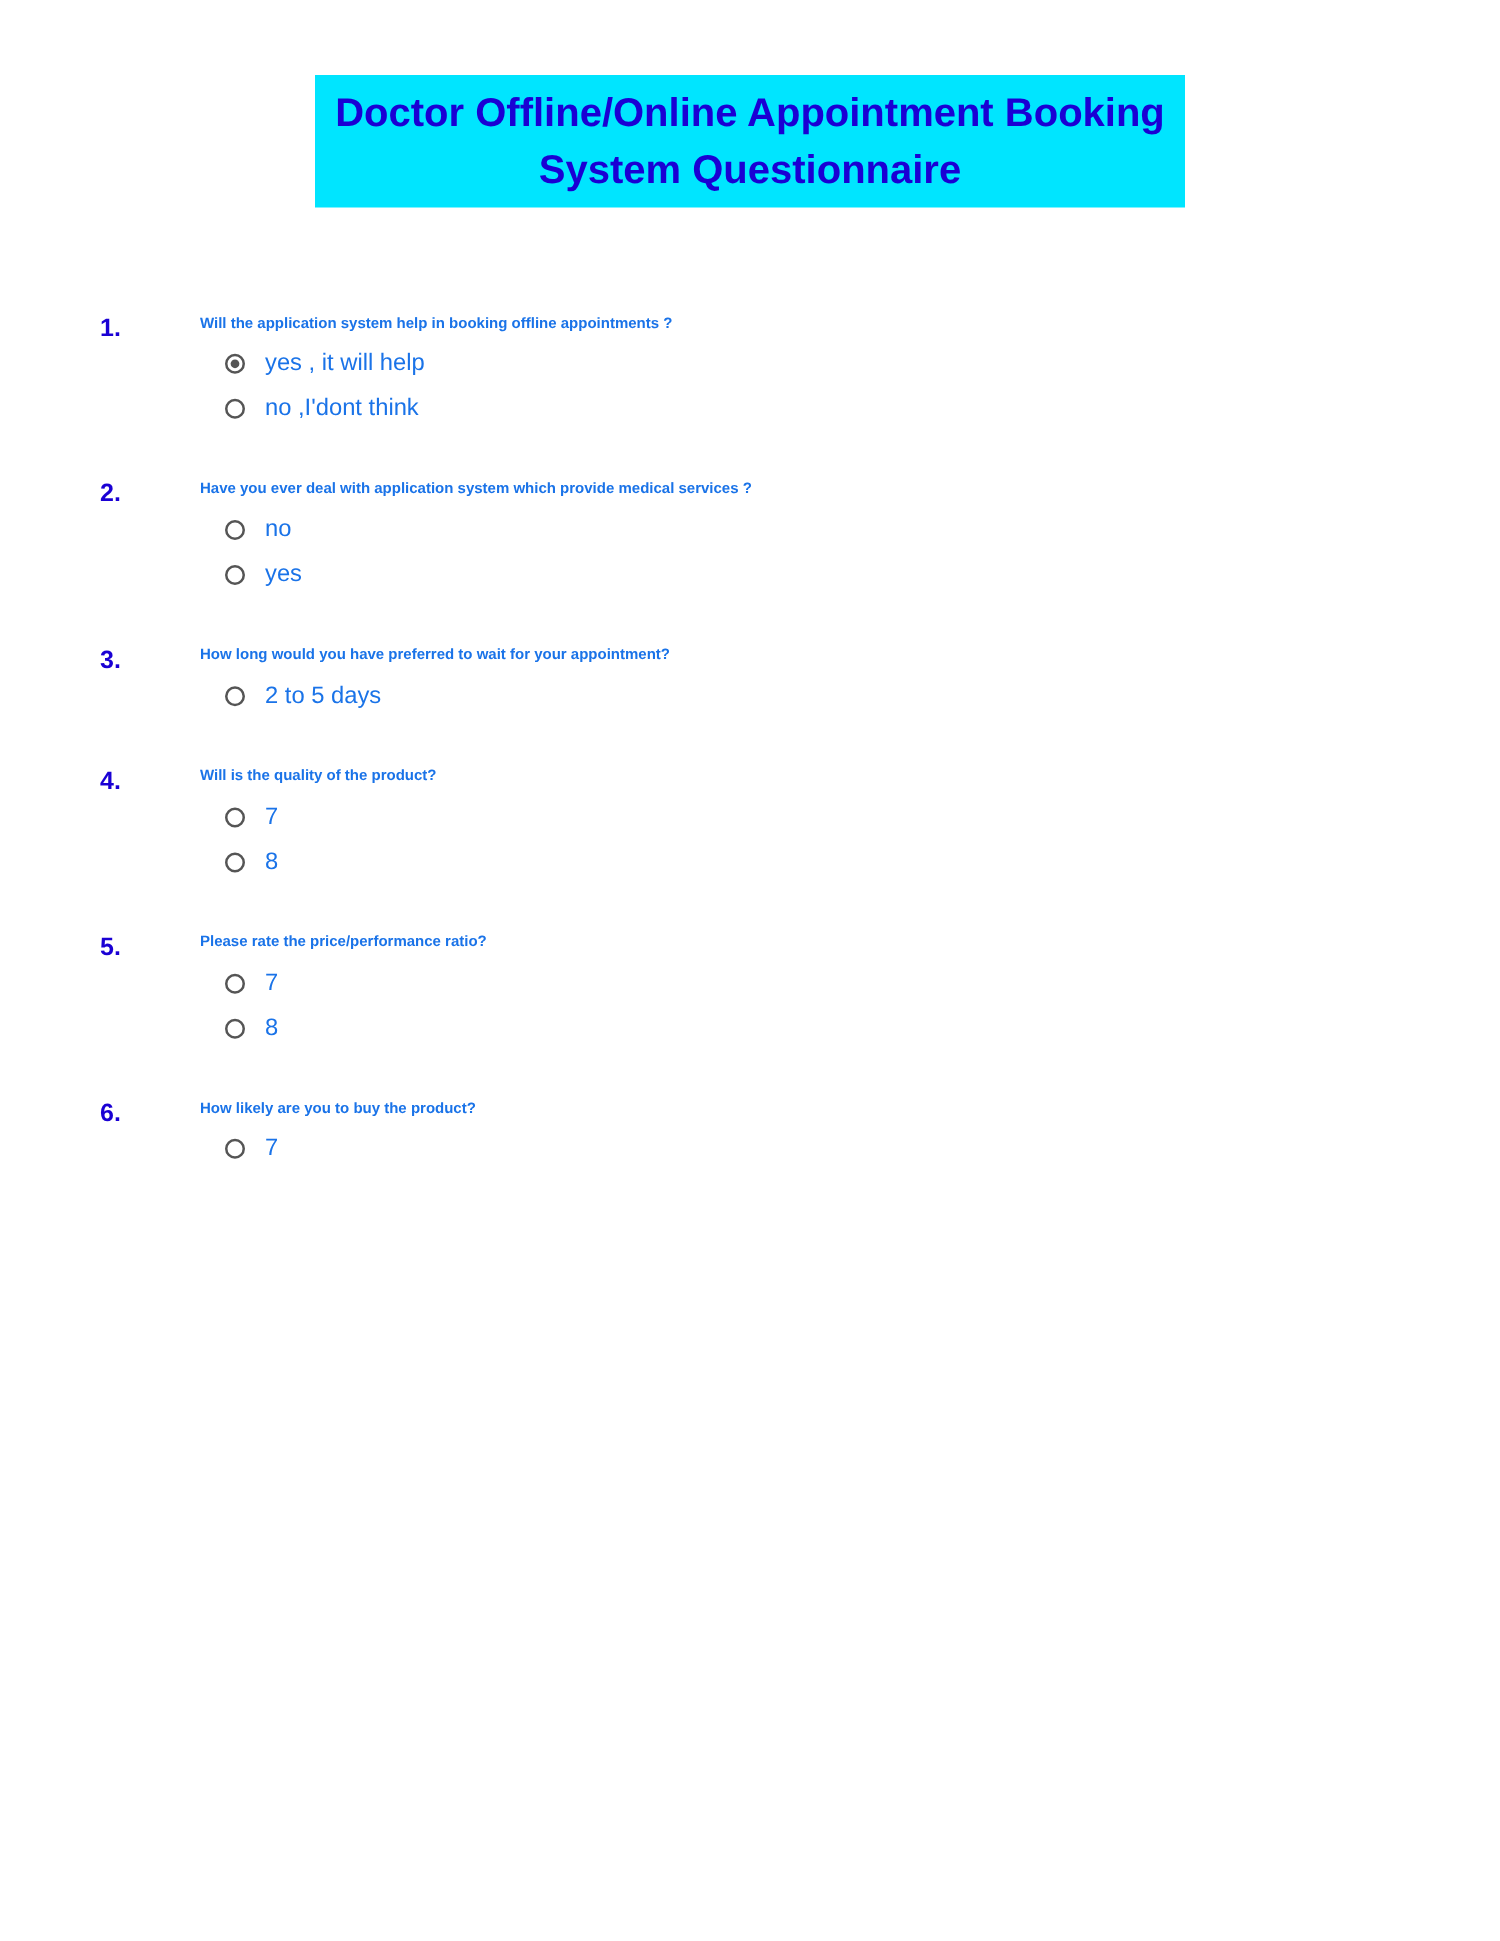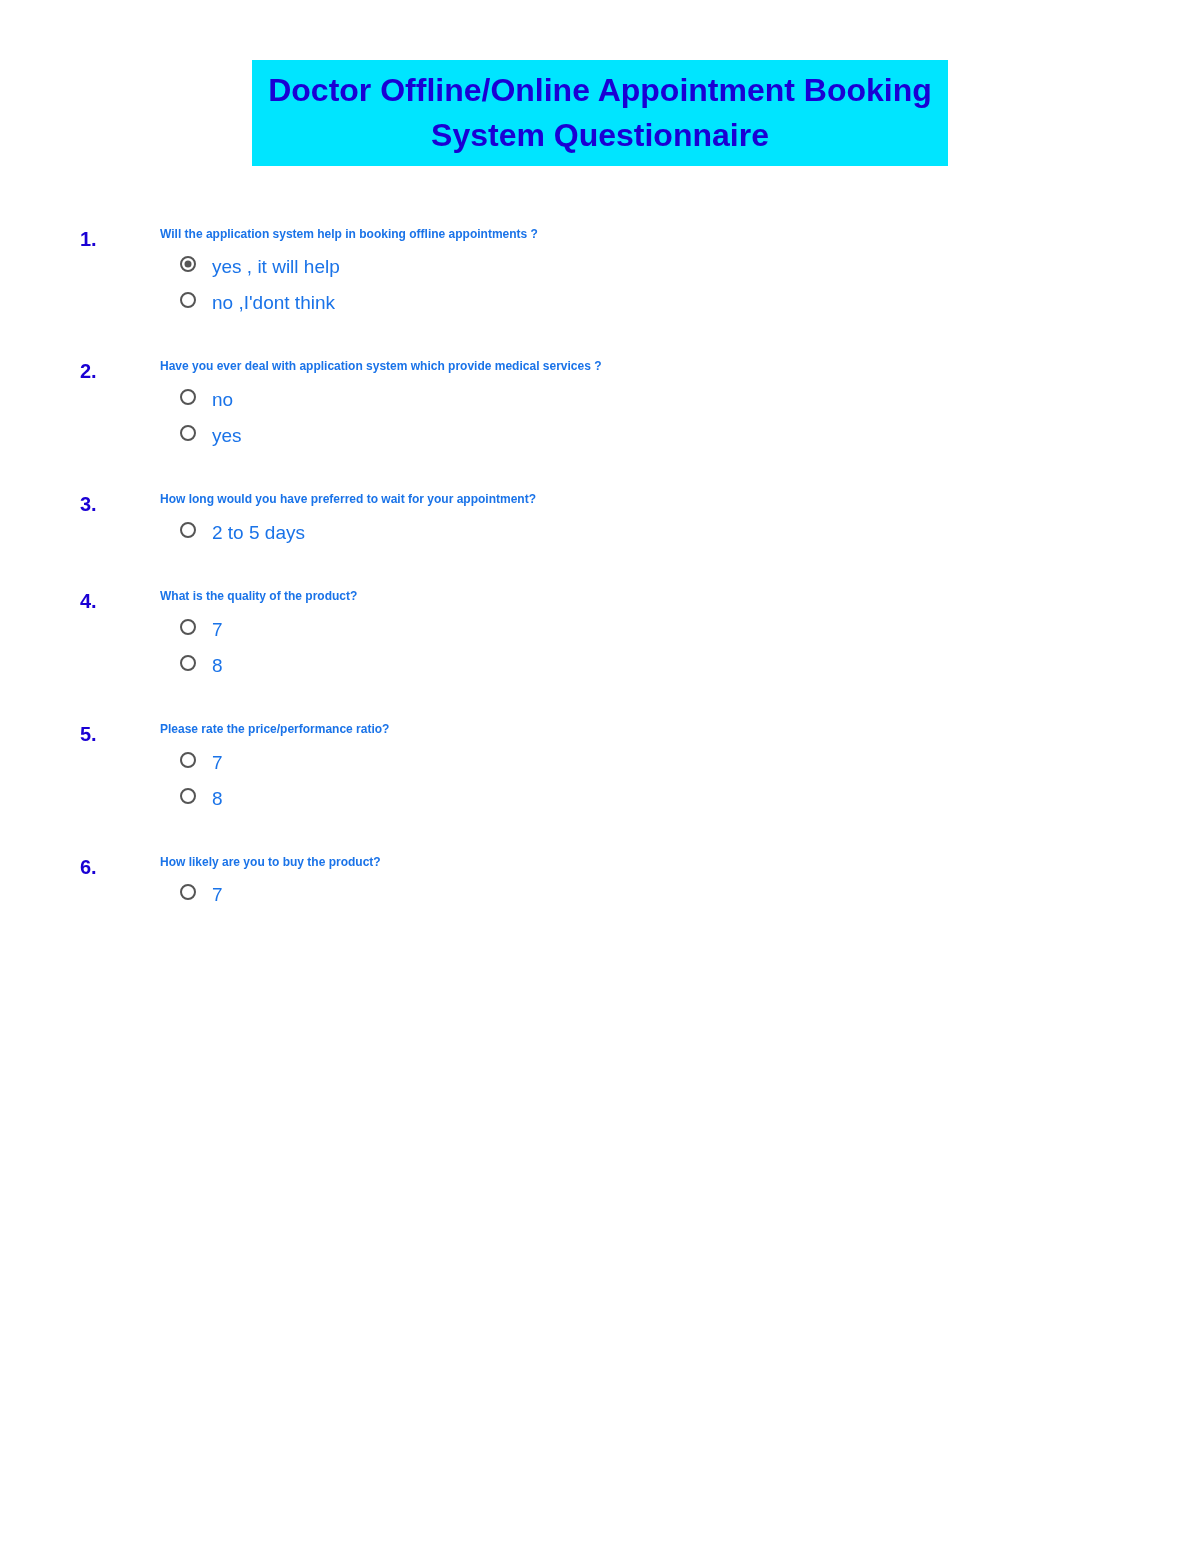--- a/index.html
+++ b/index.html
@@ -11,21 +11,21 @@
     body {
       background-color: #ffffff;
       font-family: Arial, sans-serif;
       width: 1200px;
       min-height: 1553px;
       padding: 60px 80px;
     }
 
     .header-container {
       text-align: center;
-      margin-bottom: 60px;
+      margin-bottom: 84px;
     }
 
     .page-title {
       display: inline-block;
       background-color: #00e5ff;
       color: #1a00d4;
       font-size: 32px;
       font-weight: 900;
       padding: 8px 16px;
       line-height: 1.4;
@@ -60,21 +60,21 @@
       line-height: 1.4;
     }
 
     .options-list {
       list-style: none;
       padding-left: 20px;
     }
 
     .option-item {
       display: flex;
-      align-items: flex-start;
+      align-items: center;
       margin-bottom: 14px;
       color: #1a73e8;
       font-size: 19px;
     }
 
     .radio-circle {
       display: inline-block;
       width: 16px;
       height: 16px;
       border: 2px solid #555;
@@ -154,21 +154,21 @@
           <li class="option-item">
             <span class="radio-circle"></span>
             <span class="option-label">2 to 5 days</span>
           </li>
         </ul>
       </div>
     </div>
     <div class="question-block">
       <div class="question-number">4.</div>
       <div class="question-content">
-        <div class="question-text">What is the quality of the product?</div>
+        <div class="question-text">Will is the quality of the product?</div>
         <ul class="options-list">
           <li class="option-item">
             <span class="radio-circle"></span>
             <span class="option-label">7</span>
           </li>
           <li class="option-item">
             <span class="radio-circle"></span>
             <span class="option-label">8</span>
           </li>
         </ul>

